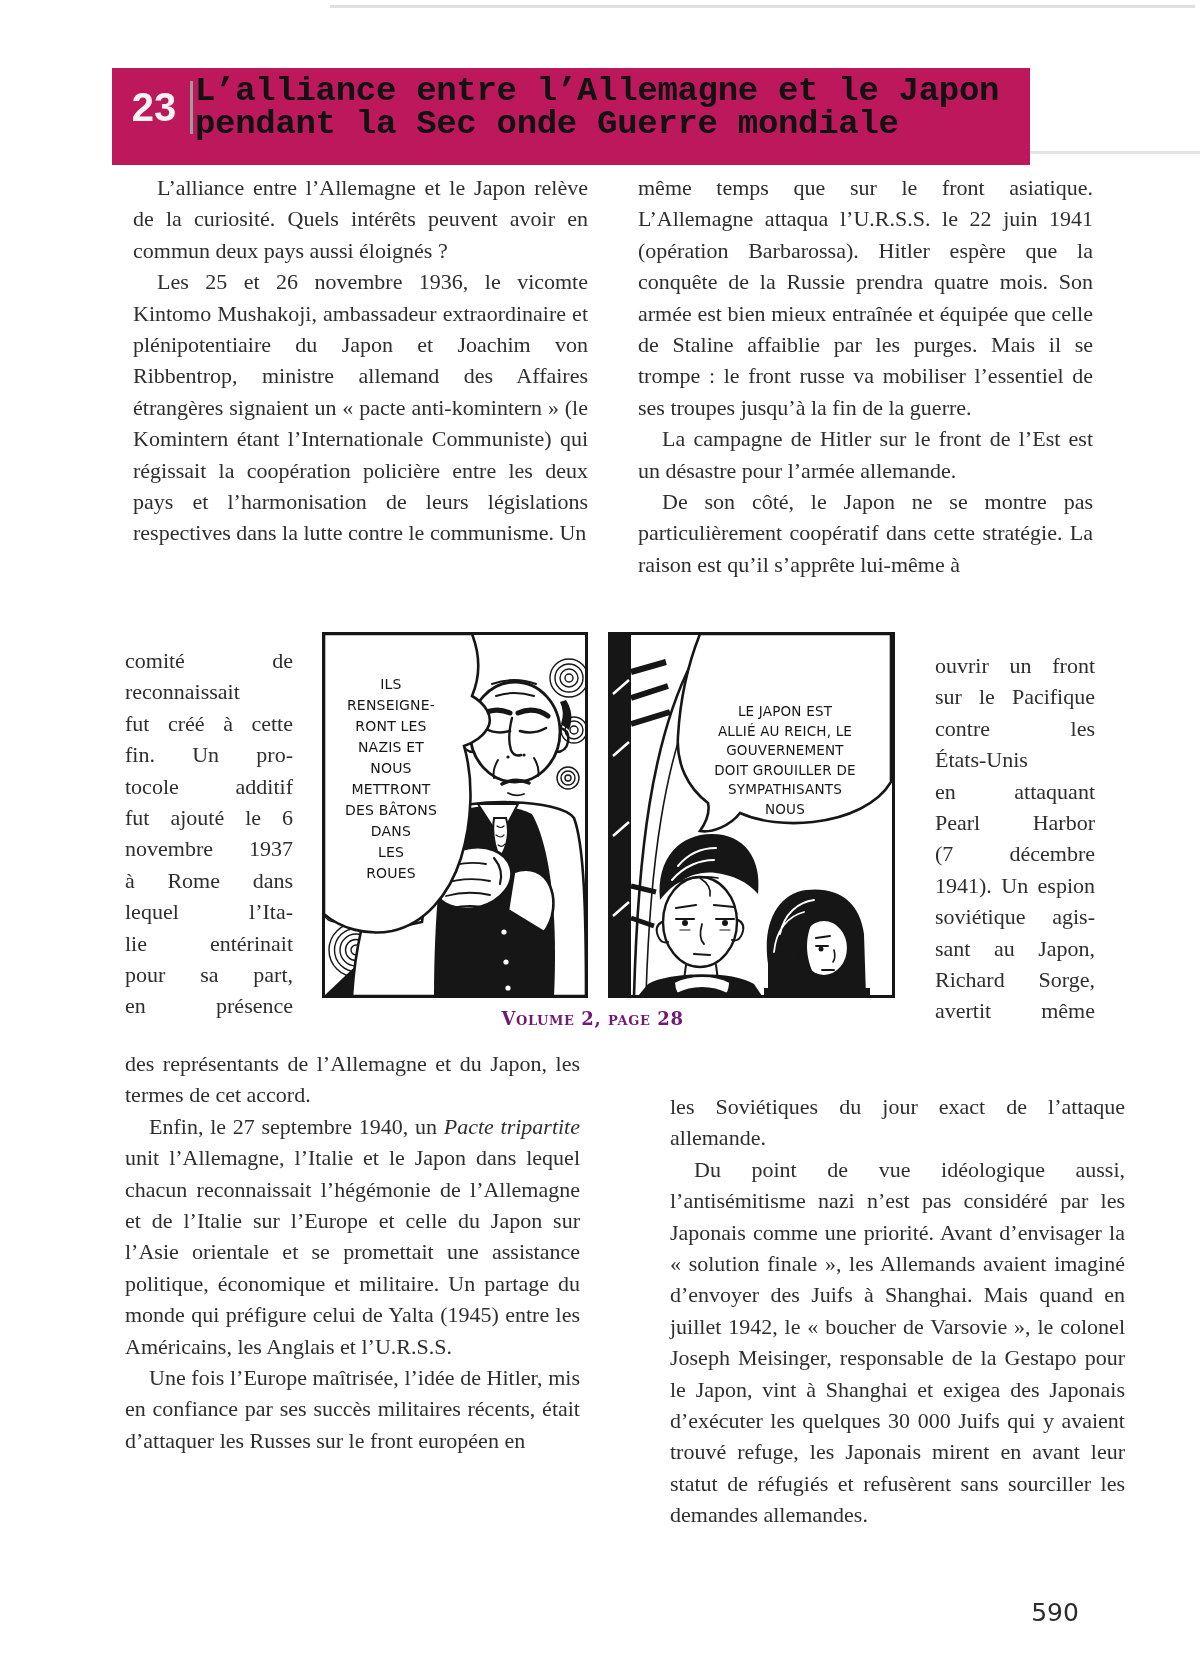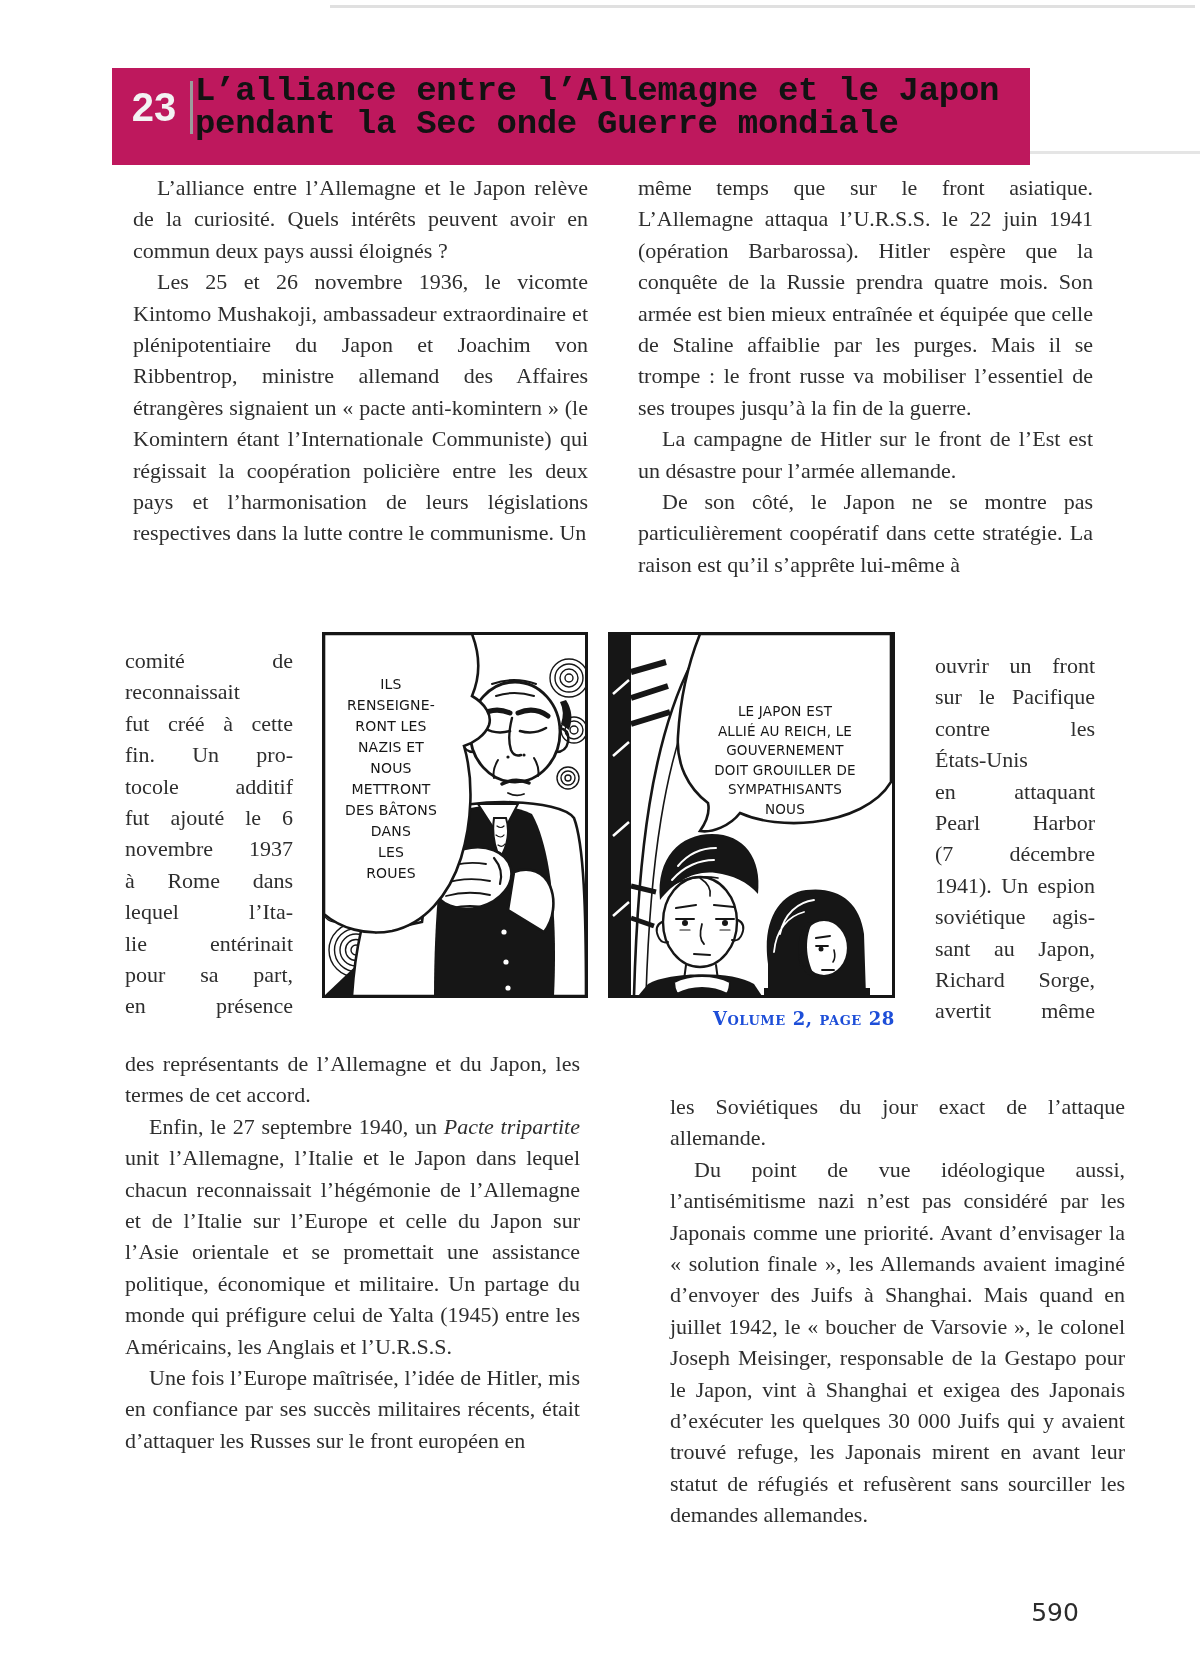--- a/index.html
+++ b/index.html
@@ -47,23 +47,23 @@
   .comic svg { position:absolute; left:0; top:0; }
   .bubbletext {
     position:absolute; font-family:"DejaVu Sans", sans-serif;
     color:#161616; text-align:center; letter-spacing:0.2px;
   }
   .bubbletext .jline { text-align:center; }
   .lb-text { left:6px;  top:42px; width:126px; font-size:14px;   line-height:21px; }
   .rb-text { left:360px; top:70px; width:206px; font-size:13.5px; line-height:19.5px; }
 
   .caption {
-    position:absolute; left:322px; top:1008px; width:573px; text-align:right;
+    position:absolute; left:306px; top:1008px; width:573px; text-align:center;
     font-family:"DejaVu Serif", serif; font-variant:small-caps; font-weight:600;
-    font-size:18px; letter-spacing:0.6px; color:#1d4ed8;
+    font-size:18px; letter-spacing:0.6px; color:#701a75;
   }
   .pagenum {
     position:absolute; left:1005px; top:1598px; width:100px; text-align:center;
     font-family:"DejaVu Sans", sans-serif; font-size:25px; color:#2c2c2c;
   }
 </style>
 </head>
 <body>
 
 <div id="scan-top" class="scan-line"></div>

